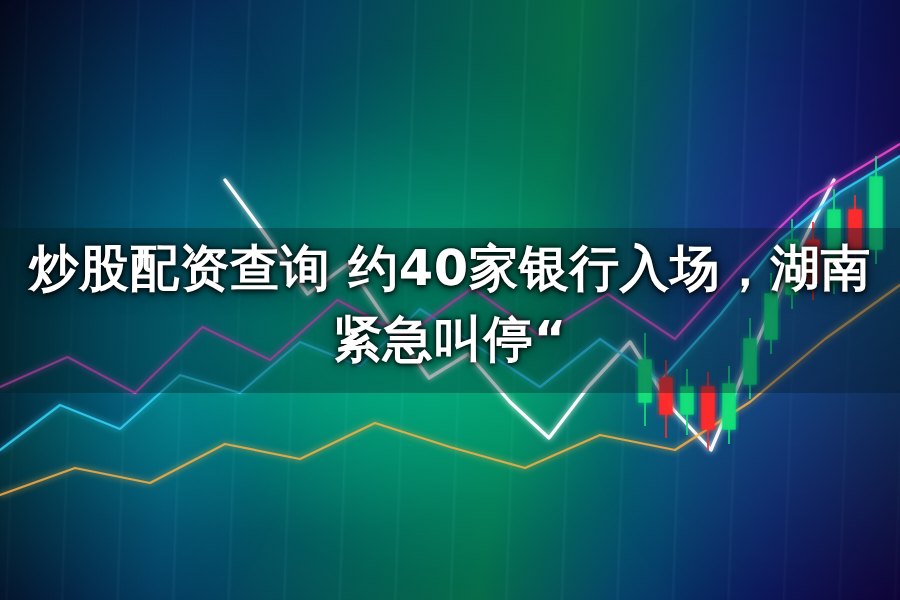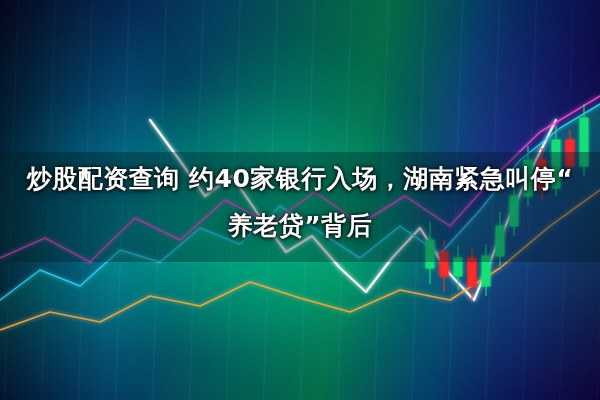--- a/index.html
+++ b/index.html
@@ -84,21 +84,21 @@
   }
   .headline {
     position: absolute;
     left: 0;
     top: 155px;
     width: 600px;
     padding: 0 12px;
     box-sizing: border-box;
     text-align: center;
     color: #ffffff;
-    font-size: 25px;
+    font-size: 33px;
     font-weight: 700;
     line-height: 47px;
     letter-spacing: 0.5px;
     text-shadow:
       0 0 3px rgba(0,0,0,0.85),
       0 1px 4px rgba(0,0,0,0.9),
       0 0 14px rgba(0,0,0,0.5);
     font-family: "DejaVu Sans", "Liberation Sans", sans-serif;
   }
 </style>
@@ -165,15 +165,14 @@
         <line x1="570" y1="130" x2="570" y2="178" stroke="#ff2a2a" stroke-width="1.2" stroke-opacity="0.95"></line>
         <rect x="566" y="140" width="8" height="26" fill="#ff2a2a" fill-opacity="0.9" stroke="#ff2a2a" stroke-width="0.8" filter="url(#soft)"></rect>
         <line x1="584" y1="104" x2="584" y2="176" stroke="#13e07a" stroke-width="1.2" stroke-opacity="0.95"></line>
         <rect x="580" y="118" width="8" height="48" fill="#13e07a" fill-opacity="0.9" stroke="#13e07a" stroke-width="0.8" filter="url(#soft)"></rect>
       </g>
   </svg>
 
   <div class="headline-band"></div>
   <div class="headline">
     <div>炒股配资查询 约40家银行入场，湖南紧急叫停“</div>
-    <div>养老贷”背后</div>
   </div>
 </div>
 
 </body></html>

